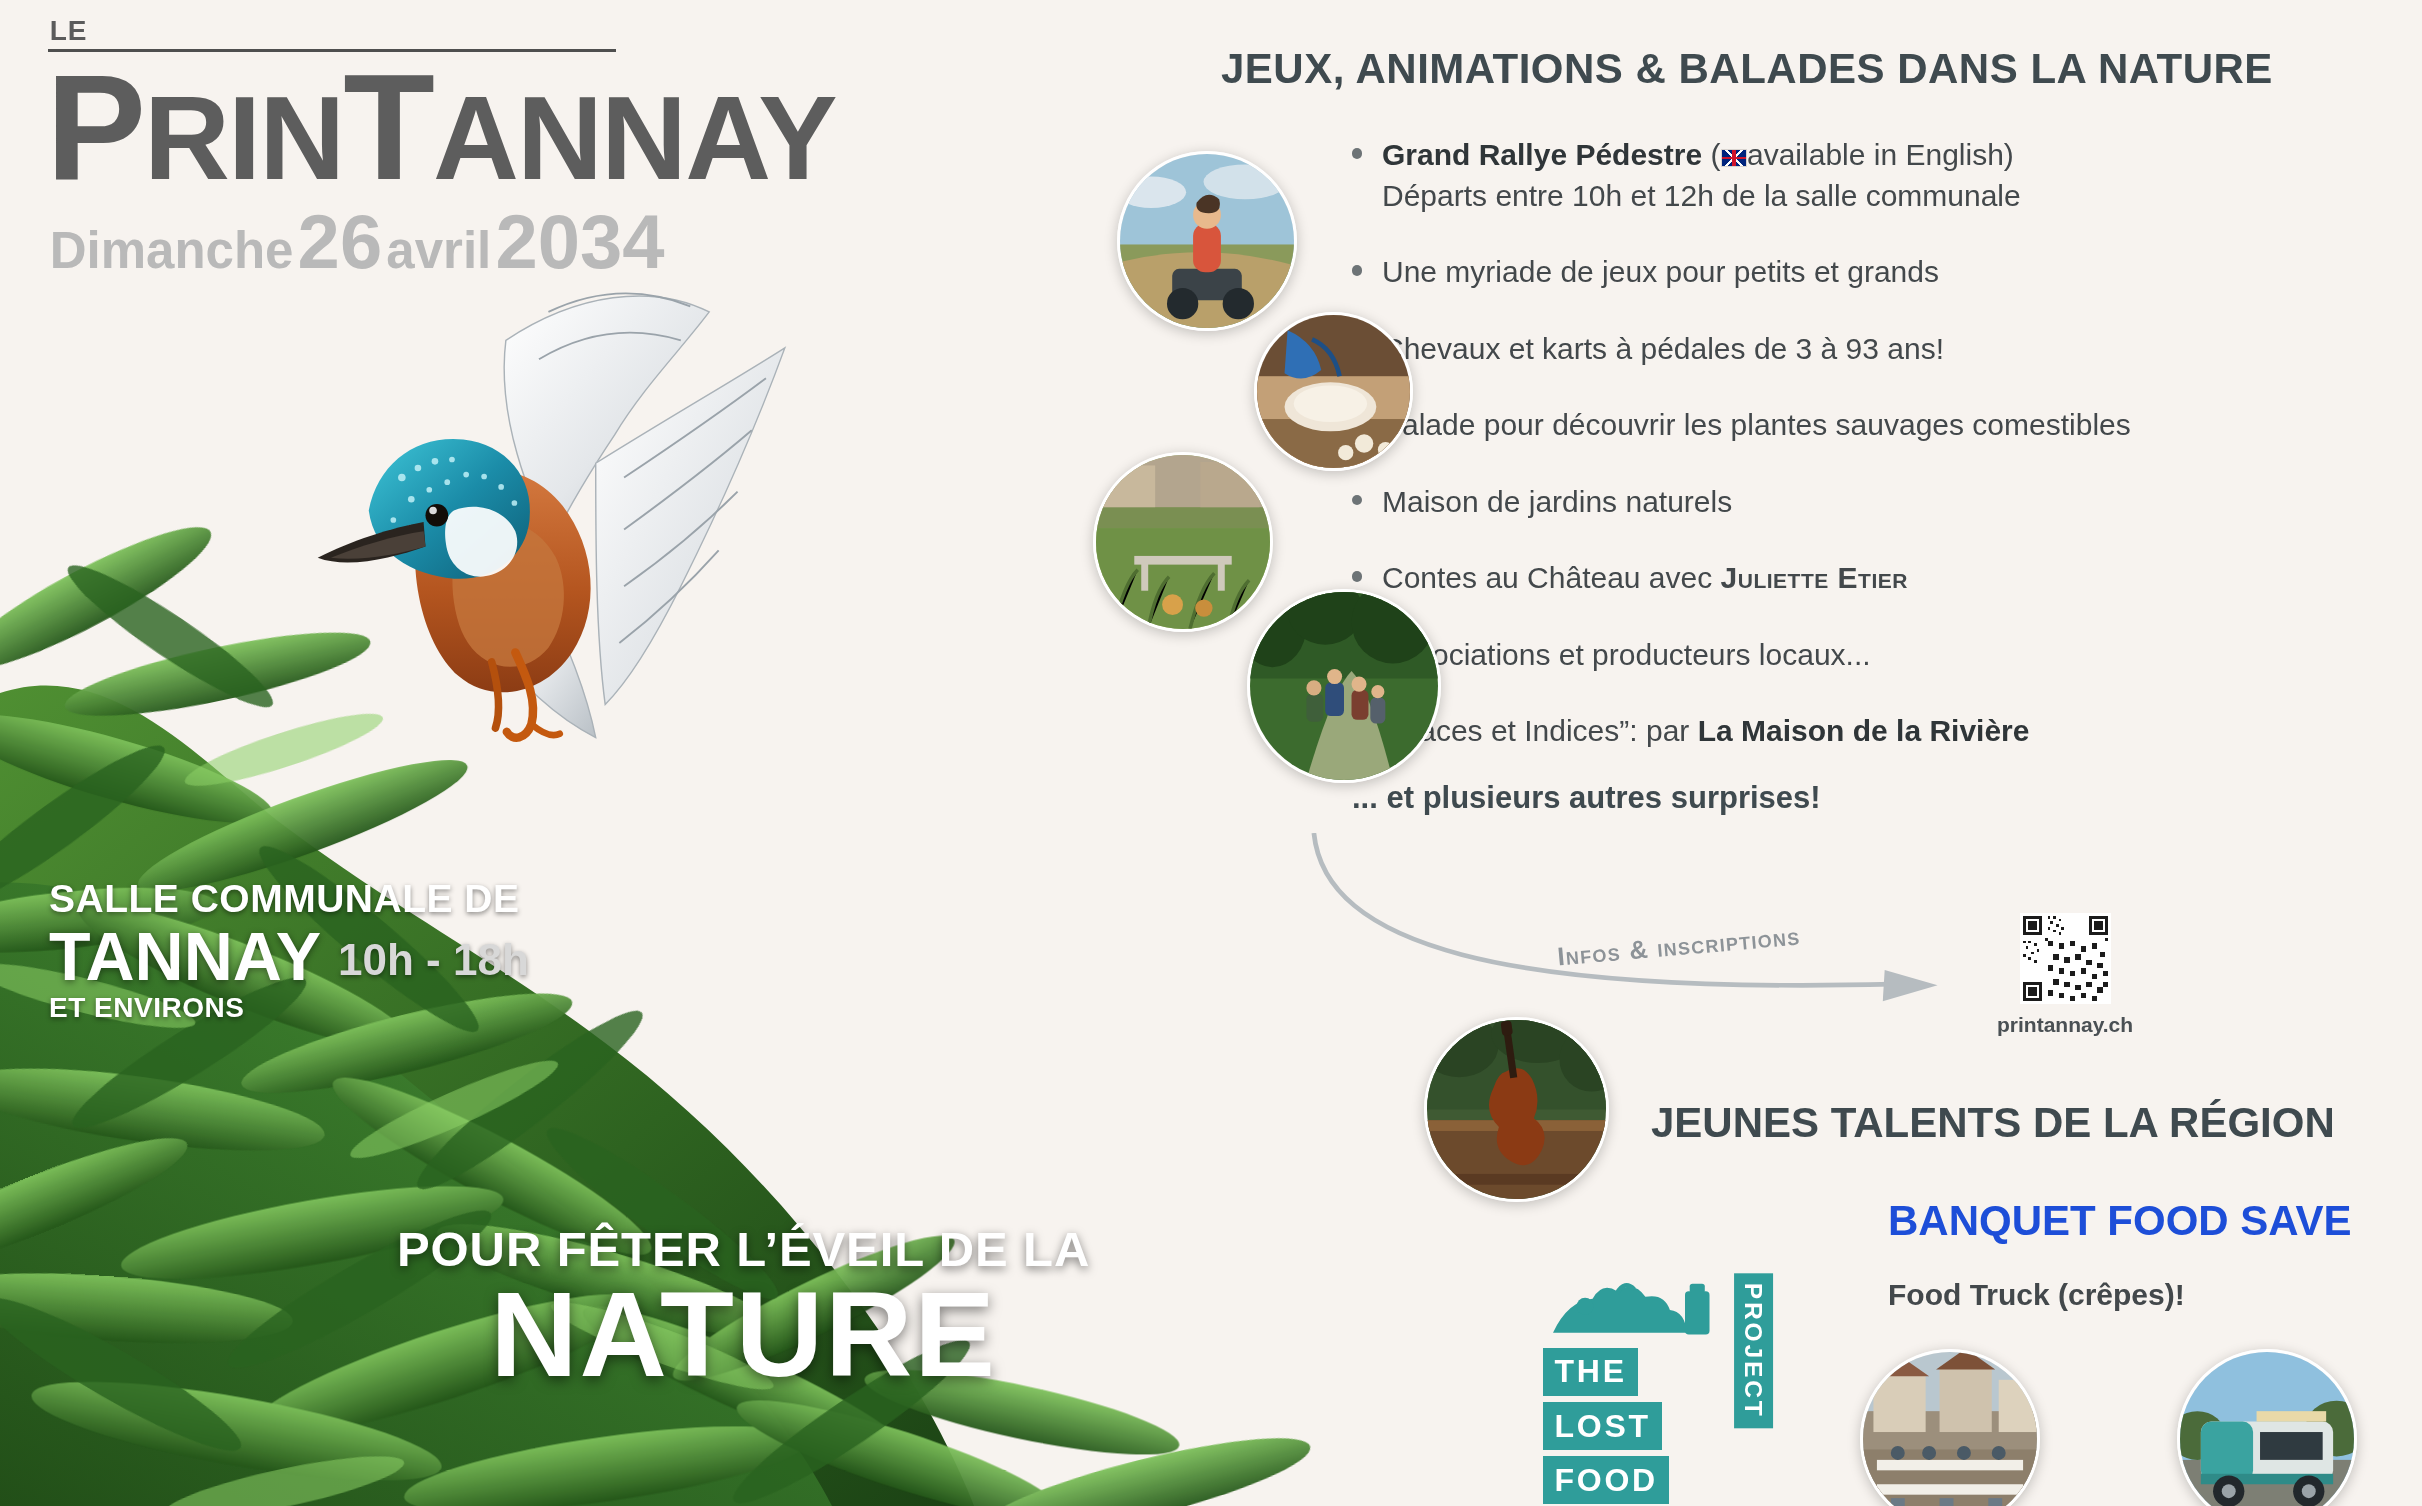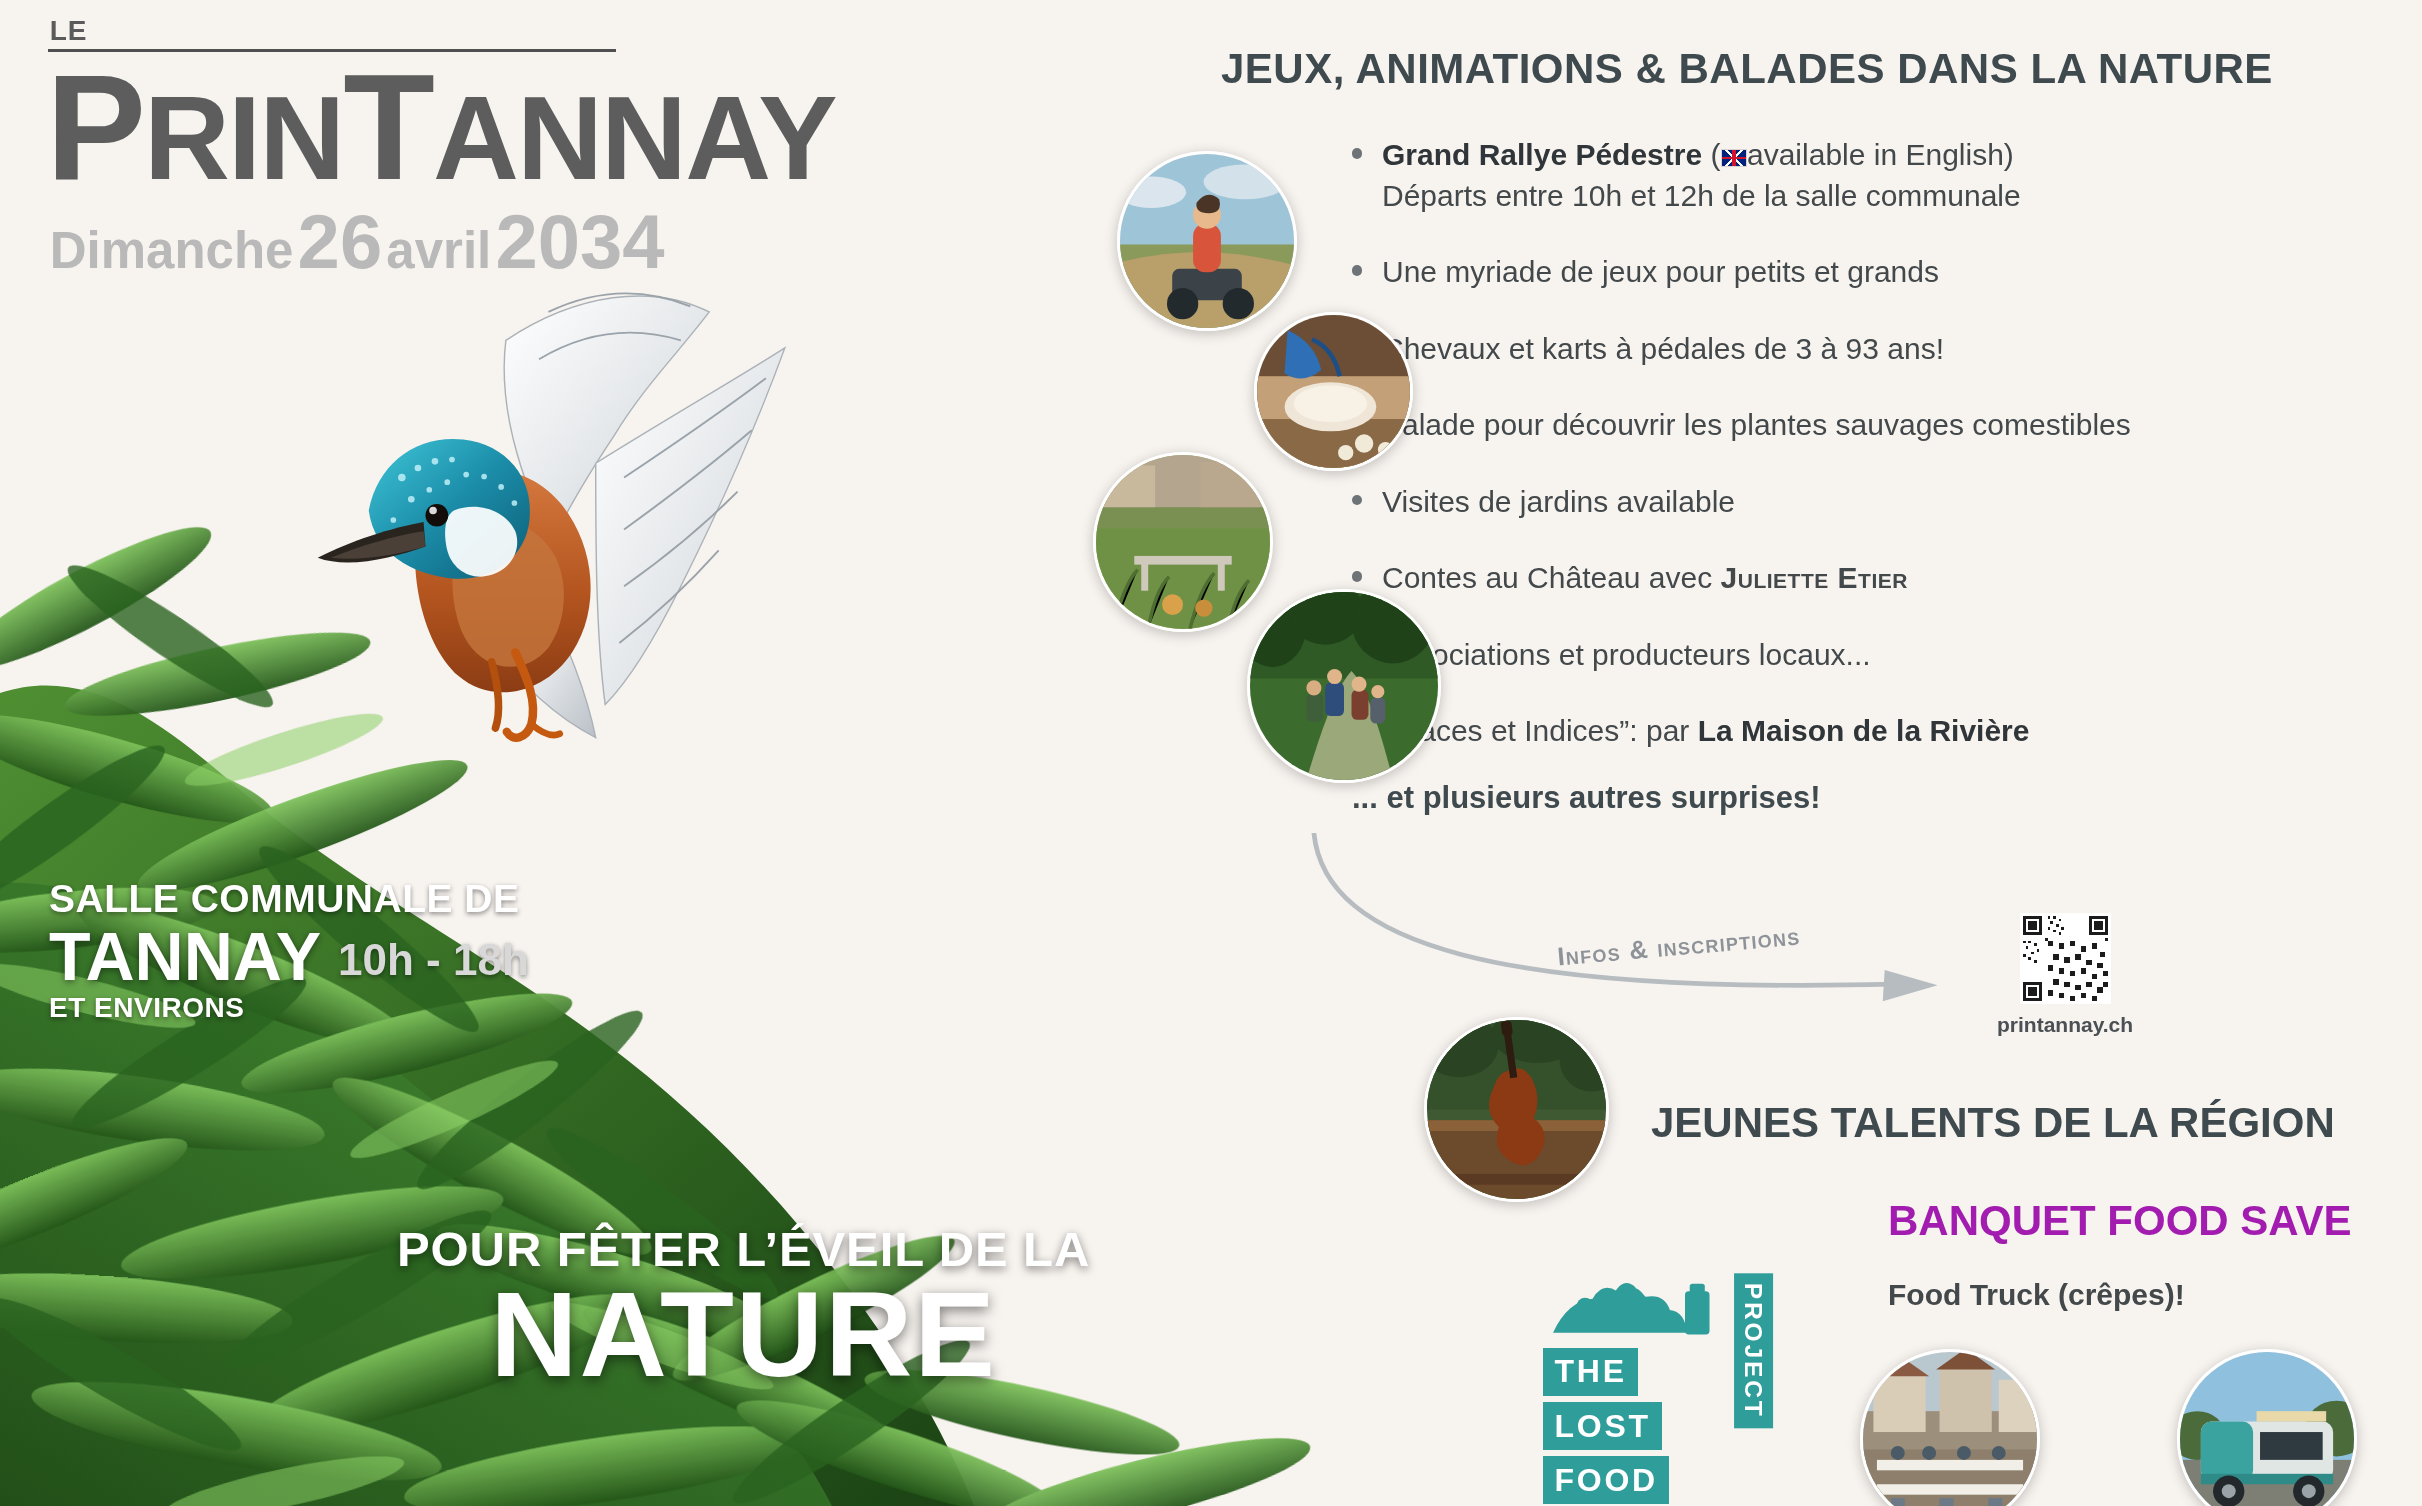--- a/index.html
+++ b/index.html
@@ -110,21 +110,21 @@
     position: absolute; left: 1557px; top: 932px; z-index: 7;
     font-size: 25.6px; font-weight: bold; color: #8d9398;
     font-variant: small-caps; letter-spacing: 1.3px;
     transform: rotate(-5deg);
   }
   .qr-wrap { position: absolute; left: 1997px; top: 913px; z-index: 7; text-align: center; }
   .qr { width: 91px; height: 91px; background: #fff; }
   .qr-label { font-size: 21px; color: #4a5054; font-weight: bold; margin-top: 5.7px; }
 
   .talents { position: absolute; left: 1651px; top: 1099px; z-index: 7; font-size: 42px; font-weight: bold; color: #3f4a4f; white-space: nowrap; }
-  .banquet { position: absolute; left: 1888px; top: 1197px; z-index: 7; font-size: 42px; font-weight: bold; color: #a21caf; white-space: nowrap; }
+  .banquet { position: absolute; left: 1888px; top: 1197px; z-index: 7; font-size: 42px; font-weight: bold; color: #1d4ed8; white-space: nowrap; }
   .foodtruck { position: absolute; left: 1888px; top: 1278px; z-index: 7; font-size: 30px; font-weight: bold; color: #43484b; white-space: nowrap; }
 
   
   .lfp { position: absolute; left: 1543px; top: 1278px; width: 284px; height: 218px; z-index: 7; }
   .lfp .bar { background: #2f9d9a; color: #fff; font-weight: bold; font-size: 32px; letter-spacing: 2.8px; padding: 5.7px 11.4px; margin-bottom: 5.7px; display: inline-block; }
   .lfp .side {
     position: absolute; right: -3.8px; top: 53px;
     background: #2f9d9a; color: #fff; font-weight: bold; font-size: 24.6px; letter-spacing: 2.8px;
     padding: 5.7px 9.5px; transform: rotate(90deg); transform-origin: center;
   }
@@ -461,21 +461,21 @@
     <li>
       <span class="dot"></span>
       <span>Chevaux et karts à pédales de 3 à 93 ans!</span>
     </li>
     <li>
       <span class="dot"></span>
       <span>Balade pour découvrir les plantes sauvages comestibles</span>
     </li>
     <li>
       <span class="dot"></span>
-      <span>Visites de jardins available</span>
+      <span>Maison de jardins naturels</span>
     </li>
     <li>
       <span class="dot"></span>
       <span>Contes au Château avec </span><span class="sc">Juliette Etier</span>
     </li>
     <li>
       <span class="dot"></span>
       <span>Associations et producteurs locaux...</span>
     </li>
     <li>

